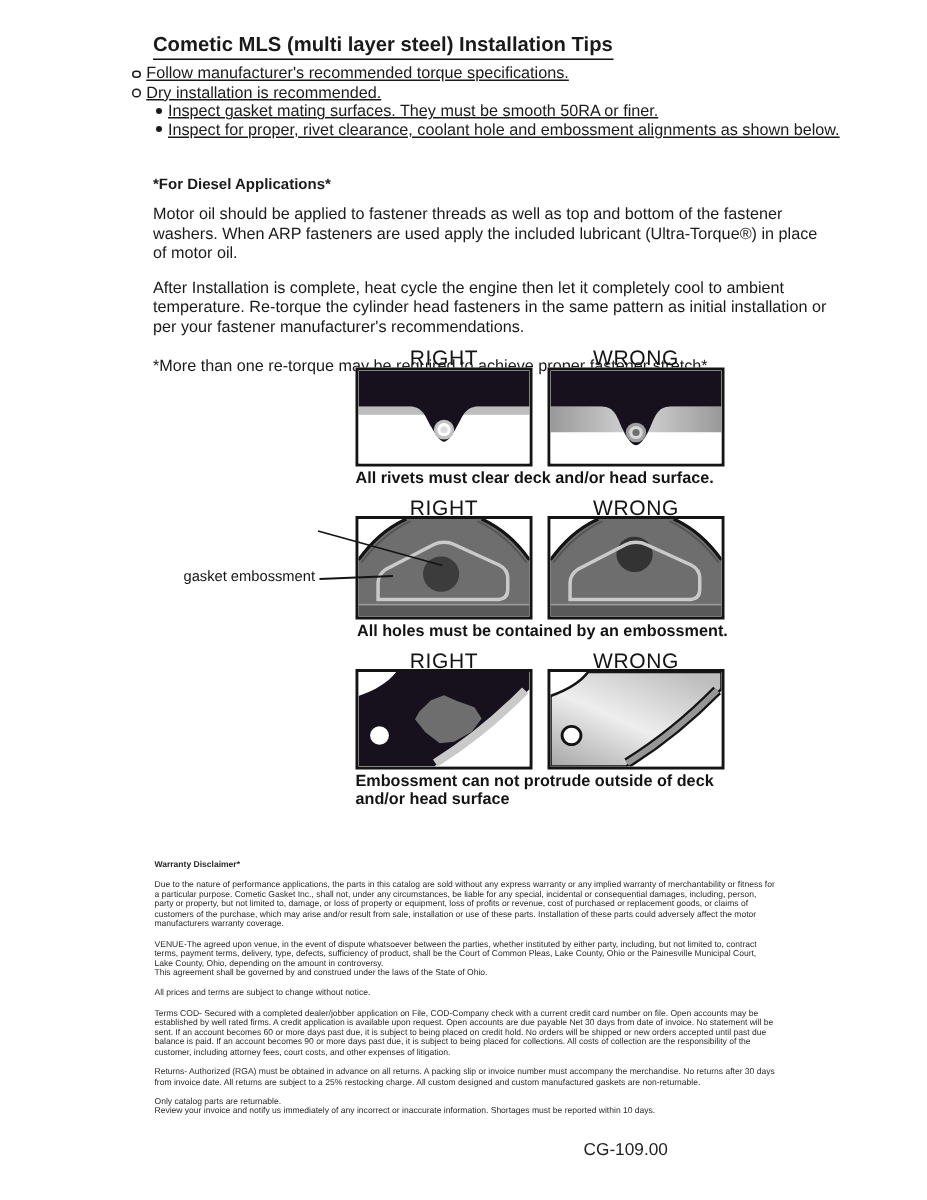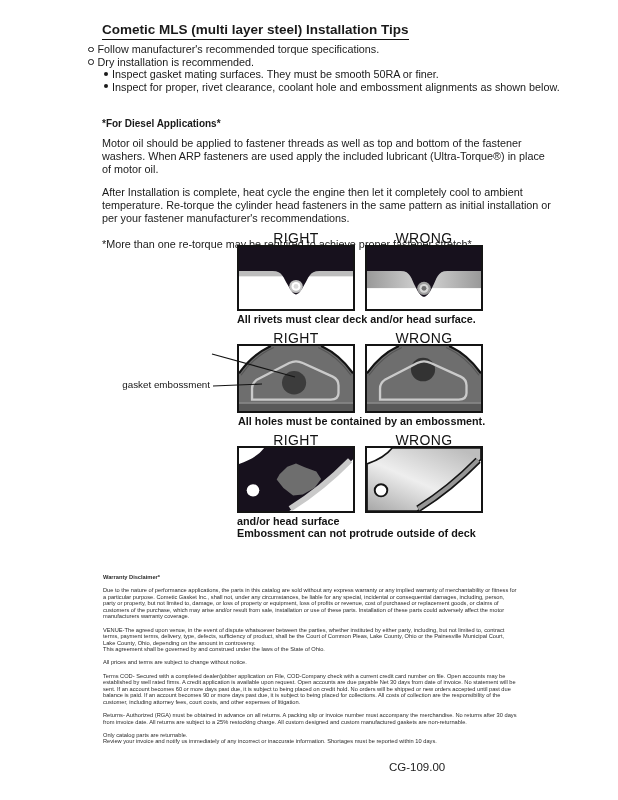--- a/index.html
+++ b/index.html
@@ -6,21 +6,21 @@
   #page{position:relative;width:618px;height:800px;background:#ffffff;overflow:hidden;
         font-family:"Liberation Sans",sans-serif;color:#1a1a1a;}
   .abs{position:absolute;}
 
   
   #title{left:102px;top:22px;font-size:13.5px;font-weight:bold;
          border-bottom:1.6px solid #111;padding-bottom:2px;white-space:nowrap;text-align:right;}
 
   
   #intro{left:88px;top:43px;width:480px;font-size:10.8px;line-height:12.6px;}
-  .bullet-row{display:flex;align-items:flex-start;}
+  .bullet-row{display:flex;align-items:flex-start;text-decoration:underline;}
   .o-bullet{flex:0 0 auto;width:3.5px;height:3.5px;border:1.1px solid #1a1a1a;border-radius:50%;
             margin:3.5px 4px 0 0;}
   .f-bullet{flex:0 0 auto;width:4px;height:4px;background:#1a1a1a;border-radius:50%;
             margin:3.5px 4px 0 0;}
   .sub{margin-left:16px;}
 
   
   #diesel{left:102px;top:117px;width:452px;font-size:10.8px;line-height:13px;}
   #diesel-heading{font-size:10px;font-weight:bold;margin-bottom:7px;}
   .para{margin:0 0 10px 0;}
@@ -179,22 +179,22 @@
       </defs>
       <rect x="0" y="0" width="118" height="67" fill="#ffffff"></rect>
       <path d="M0,17 C11,13 20,8 26,0 H118 V12 C94,38 72,55 52,67 H0 Z" fill="url(#g3w)" stroke="#141414" stroke-width="1.8"></path>
       <path d="M115,13 C92,37 71,53 53,64.5" stroke="#141414" stroke-width="7.5" fill="none"></path>
       <path d="M115,13 C92,37 71,53 53,64.5" stroke="#969696" stroke-width="4.2" fill="none"></path>
       <circle cx="14.5" cy="45" r="6.5" fill="#ffffff" stroke="#141414" stroke-width="2"></circle>
     </svg>
   </div>
 
   <div class="abs caption" style="left:237px;top:516px;width:250px;">
+    <div>Embossment can not protrude outside of deck</div>
     <div>and/or head surface</div>
-    <div>Embossment can not protrude outside of deck</div>
   </div>
 
   <div class="abs" id="legal">
     <div id="legal-heading">Warranty Disclaimer*</div>
     <p class="lp">Due to the nature of performance applications, the parts in this catalog are sold without any express warranty or any implied warranty of merchantability or fitness for a particular purpose.  Cometic Gasket Inc., shall not, under any circumstances, be liable for any special, incidental or consequential damages, including, person, party or property, but not limited to, damage, or loss of property or equipment, loss of profits or revenue, cost of purchased or replacement goods, or claims of customers of the purchase, which may arise and/or result from sale, installation or use of these parts.  Installation of these parts could adversely affect the motor manufacturers warranty coverage.</p>
     <p class="lp lp0">VENUE-The agreed upon venue, in the event of dispute whatsoever between the parties, whether instituted by either party, including, but not limited to, contract terms, payment terms, delivery, type, defects, sufficiency of product, shall be the Court of Common Pleas, Lake County, Ohio or the Painesville Municipal Court, Lake County, Ohio, depending on the amount in controversy.</p>
     <p class="lp">This agreement shall be governed by and construed under the laws of the State of Ohio.</p>
     <p class="lp">All prices and terms are subject to change without notice.</p>
     <p class="lp">Terms COD- Secured with a completed dealer/jobber application on File, COD-Company check with a current credit card number on file.  Open accounts may be established by well rated firms.  A credit application is available upon request.  Open accounts are due payable Net 30 days from date of invoice.  No statement will be sent.  If an account becomes 60 or more days past due, it is subject to being placed on credit hold.  No orders will be shipped or new orders accepted until past due balance is paid.  If an account becomes 90 or more days past due, it is subject to being placed for collections.  All costs of collection are the responsibility of the customer, including attorney fees, court costs, and other expenses of litigation.</p>
     <p class="lp">Returns- Authorized (RGA) must be obtained in advance on all returns.  A packing slip or invoice number must accompany the merchandise.  No returns after 30 days from invoice date.  All returns are subject to a 25% restocking charge.  All custom designed and custom manufactured gaskets are non-returnable.</p>

